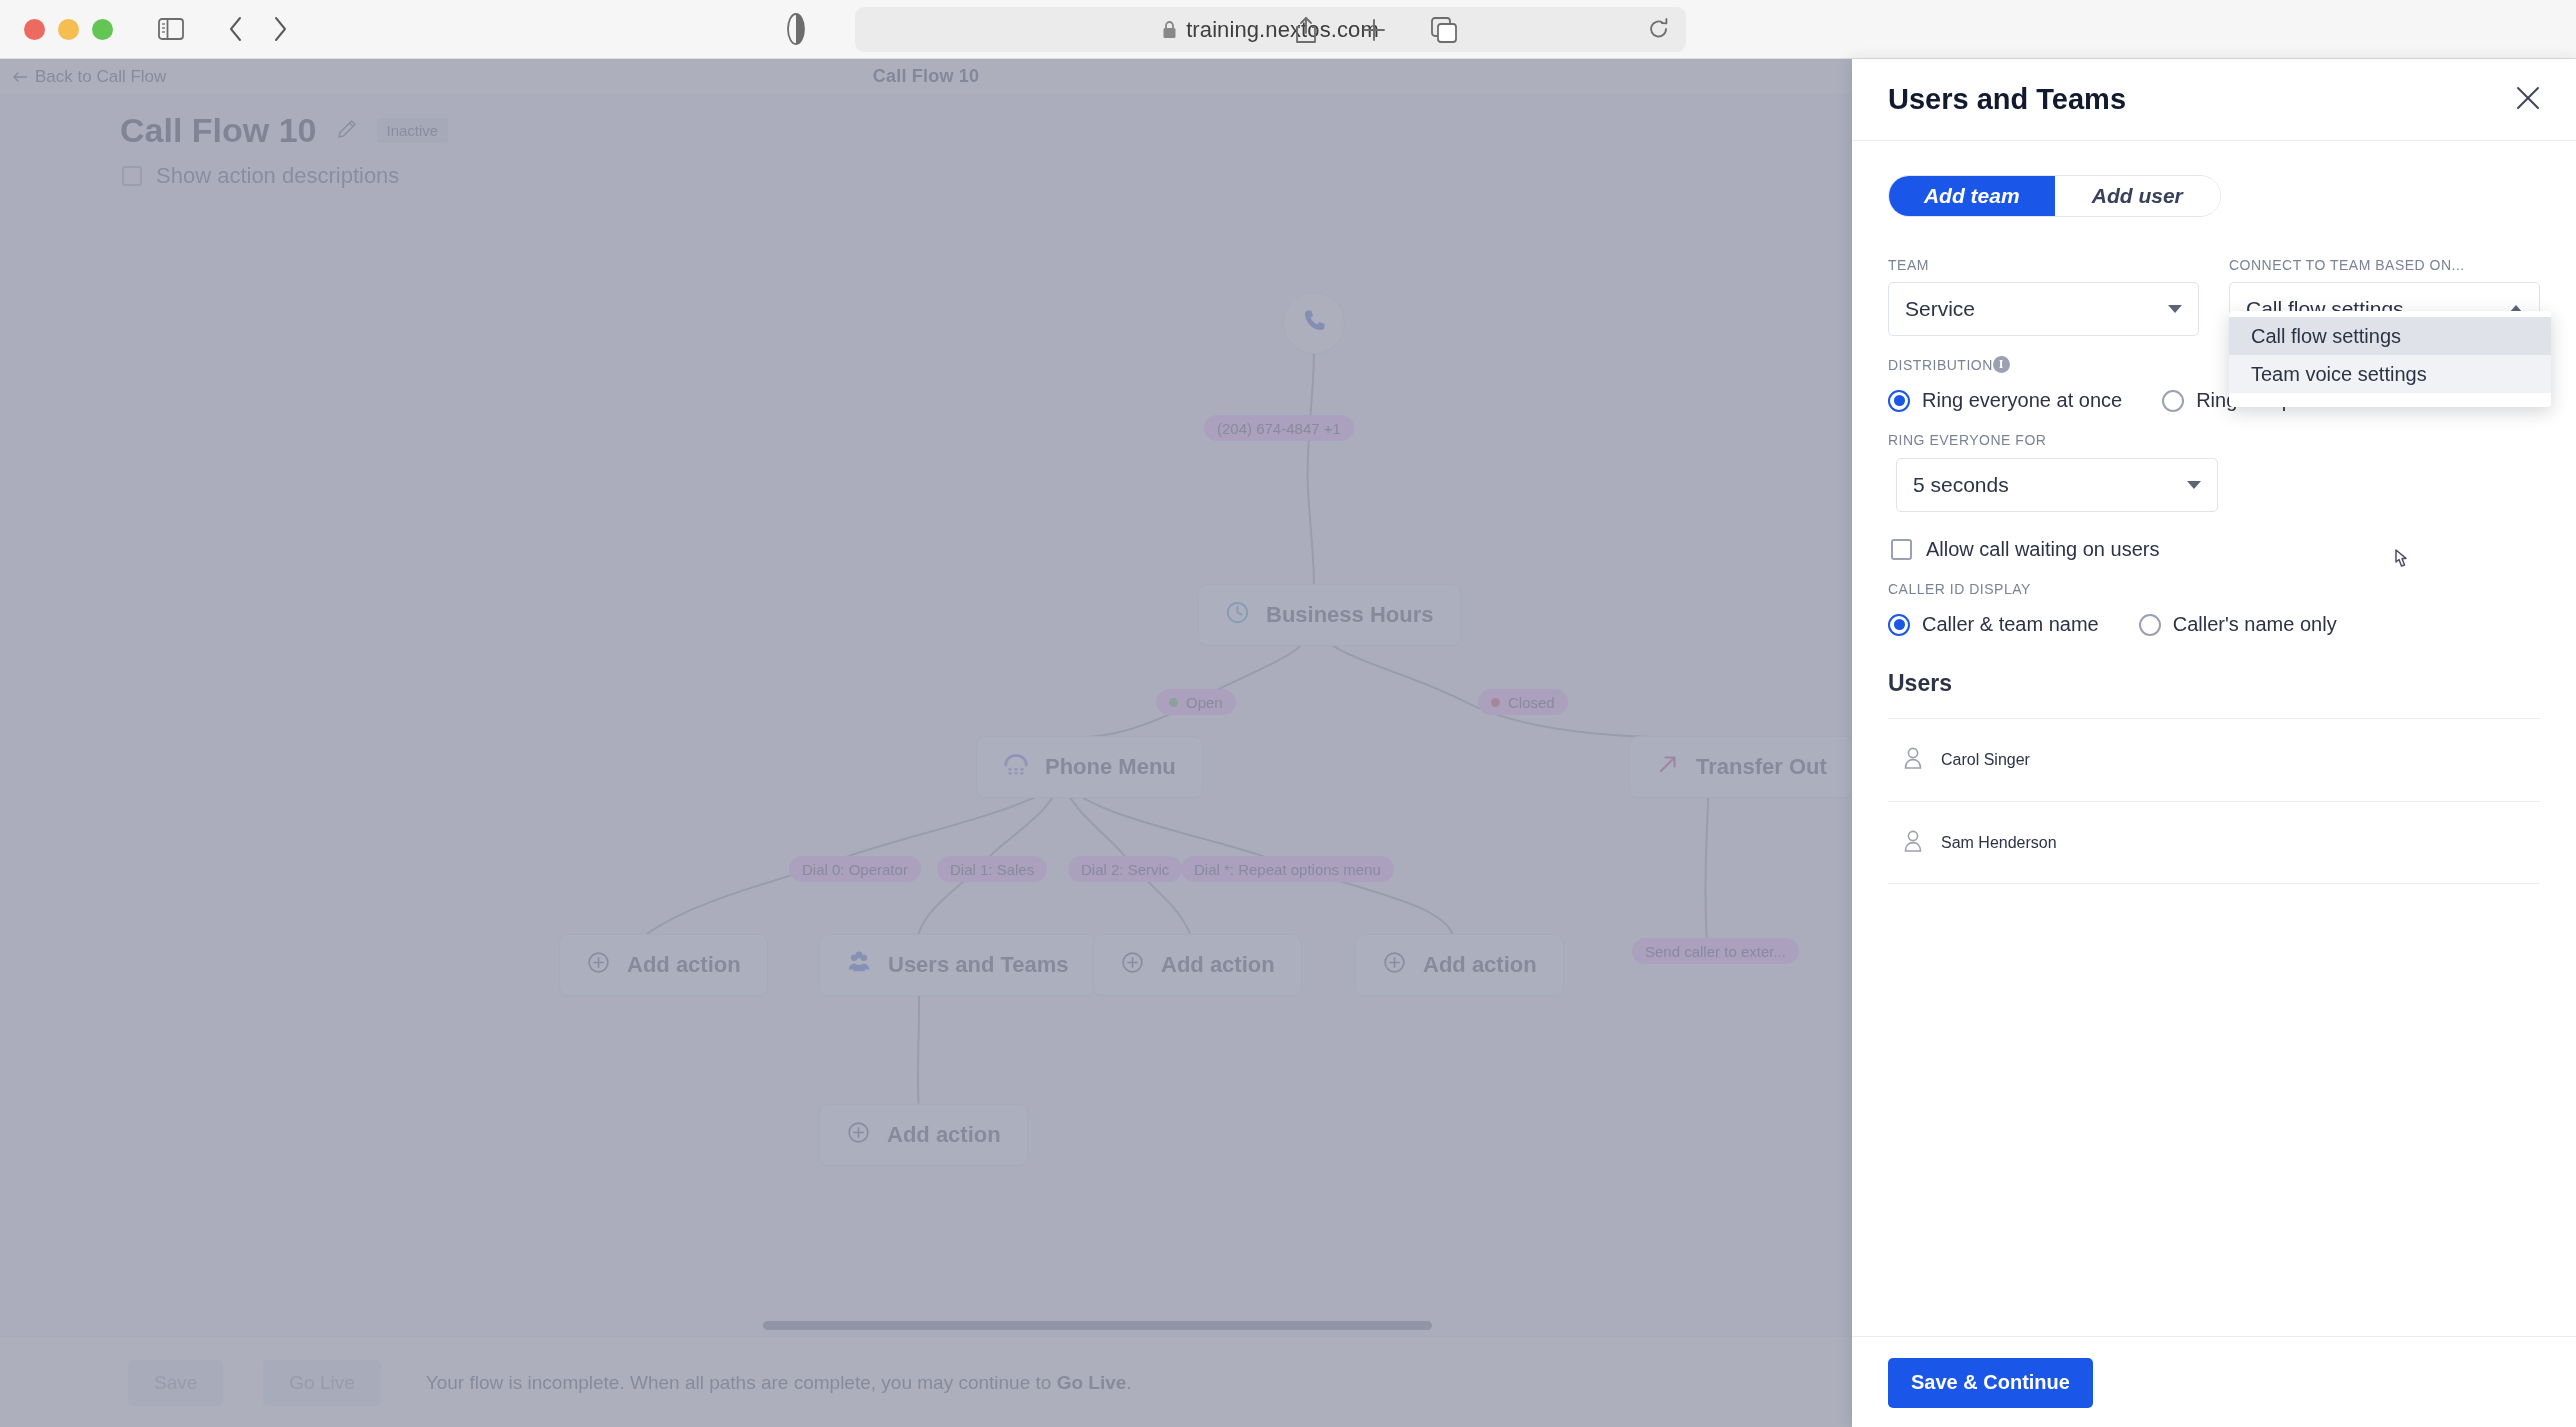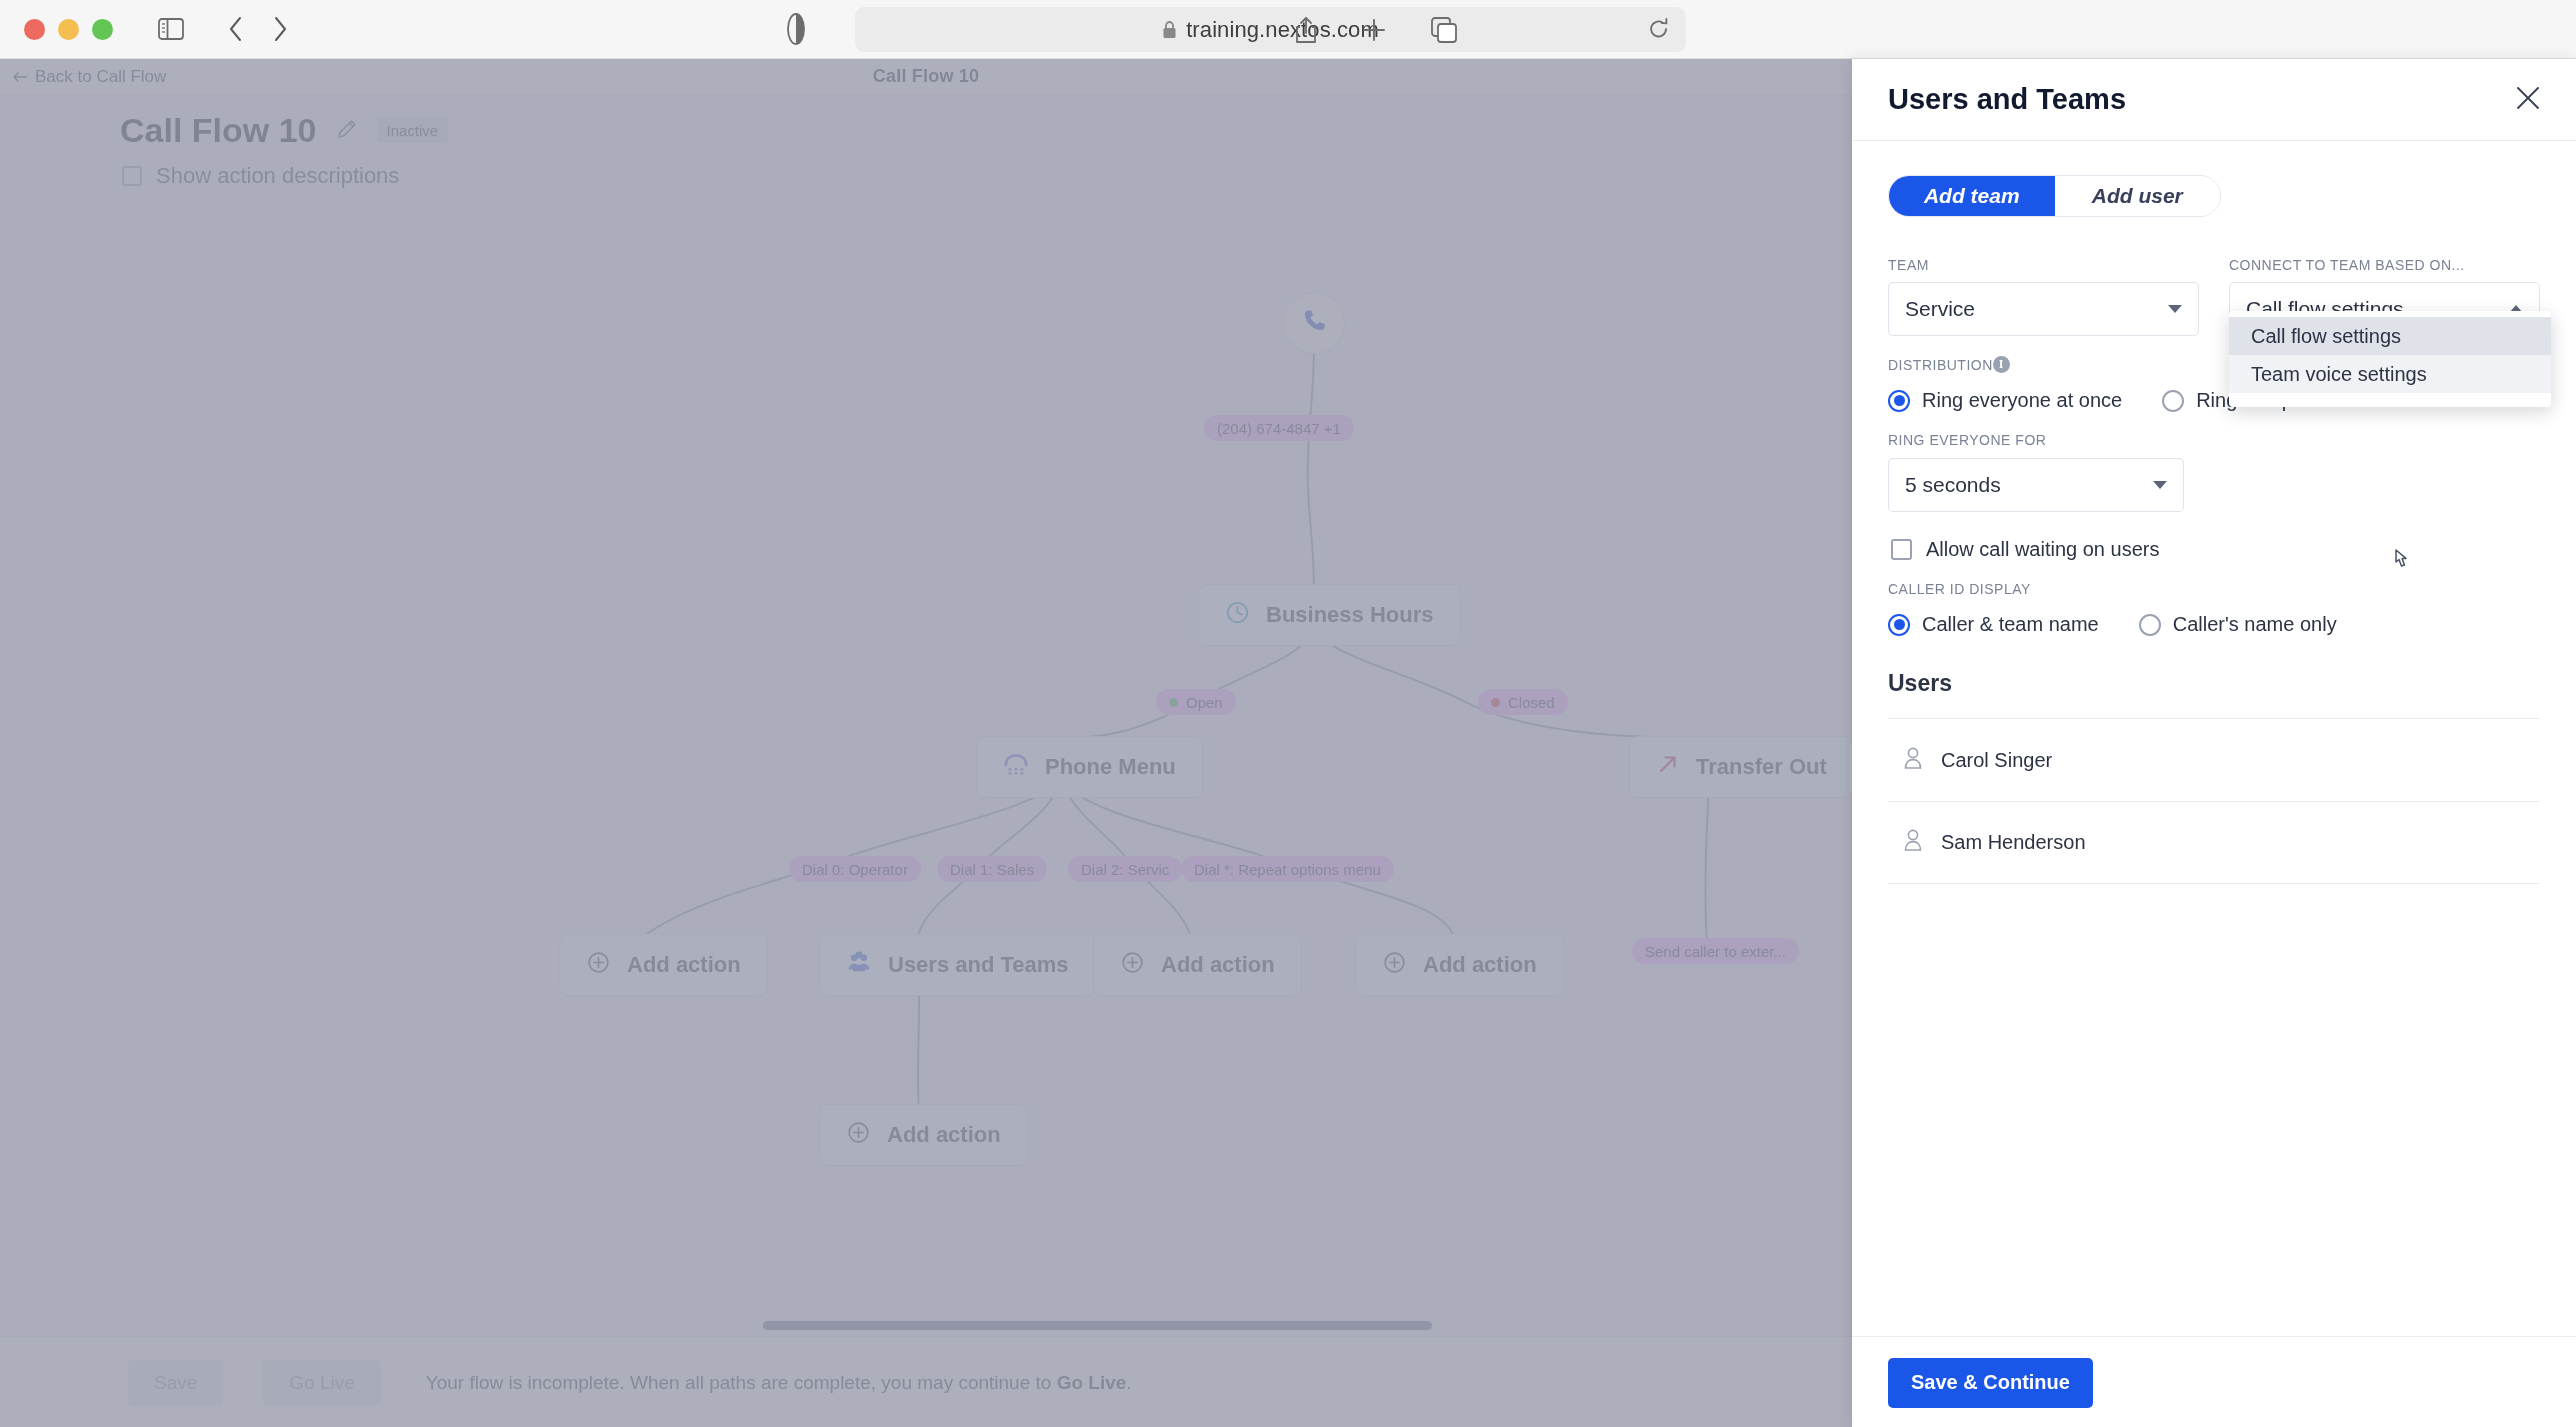--- a/index.html
+++ b/index.html
@@ -138,31 +138,31 @@
   .cursor-ptr { position: absolute; left: 537px; top: 407px; z-index: 120; pointer-events:none;}
 
   .sectlabel { font-size: 14px; letter-spacing: 0.5px; color: #7a8296; text-transform: uppercase; margin-top: 20px; display: flex; align-items: flex-end; }
   .radio-row { display: flex; align-items: center; gap: 12px; margin-top: 16px; }
   .radio-row .gap { width: 16px; }
   .radio { width: 22px; height: 22px; border-radius: 50%; border: 2px solid #9aa1b0; display: inline-flex; align-items: center; justify-content: center; flex: none;}
   .radio.on { border-color: #1a56e8; }
   .radio.on::after { content: ""; width: 11px; height: 11px; border-radius: 50%; background: #1a56e8; }
   .rlabel { font-size: 20px; color: #2c3345; white-space: nowrap;}
 
-  .small-select { width: 296px; margin-top: 10px; }
+  .small-select { width: 322px; margin-top: 10px; margin-left: 8px; }
 
   .ck-row { display: flex; align-items: center; gap: 14px; margin-top: 26px; padding-left: 3px;}
   .ck { width: 21px; height: 21px; border: 2px solid #9aa1b0; border-radius: 3px; flex:none;}
   .ck-row span { font-size: 20px; color: #2c3345; }
 
   .users-h { font-size: 23px; font-weight: 700; color: #2c3345; margin-top: 34px; }
   .user-list { margin-top: 21px; }
   .user-row { height: 83px; display: flex; align-items: center; gap: 17px; border-top: 1px solid #ececf0; padding-left: 14px;}
   .user-row:last-child { border-bottom: 1px solid #ececf0; }
-  .user-row span { font-size: 20px; color: #2c3345; }
+  .user-row span { font-size: 16px; color: #2c3345; }
 
   .panel-foot { height: 92px; border-top: 1px solid #ececf0; display: flex; align-items: center; padding: 0 36px; flex: none;}
   .primary-btn { background: #1a56e8; color: #fff; font-size: 20px; font-weight: 700; border-radius: 5px; height: 50px; display: flex; align-items: center; justify-content: center; padding: 0 23px; cursor: pointer;}
   .info-i { width: 17px; height: 17px; border-radius: 50%; background: #9aa1b0; color: #fff; font-size: 12px; font-weight: 700; display: inline-flex; align-items: center; justify-content: center; font-family: "Liberation Serif", serif;}
 </style>
 </head>
 <body>
 
 <div id="app">
 

